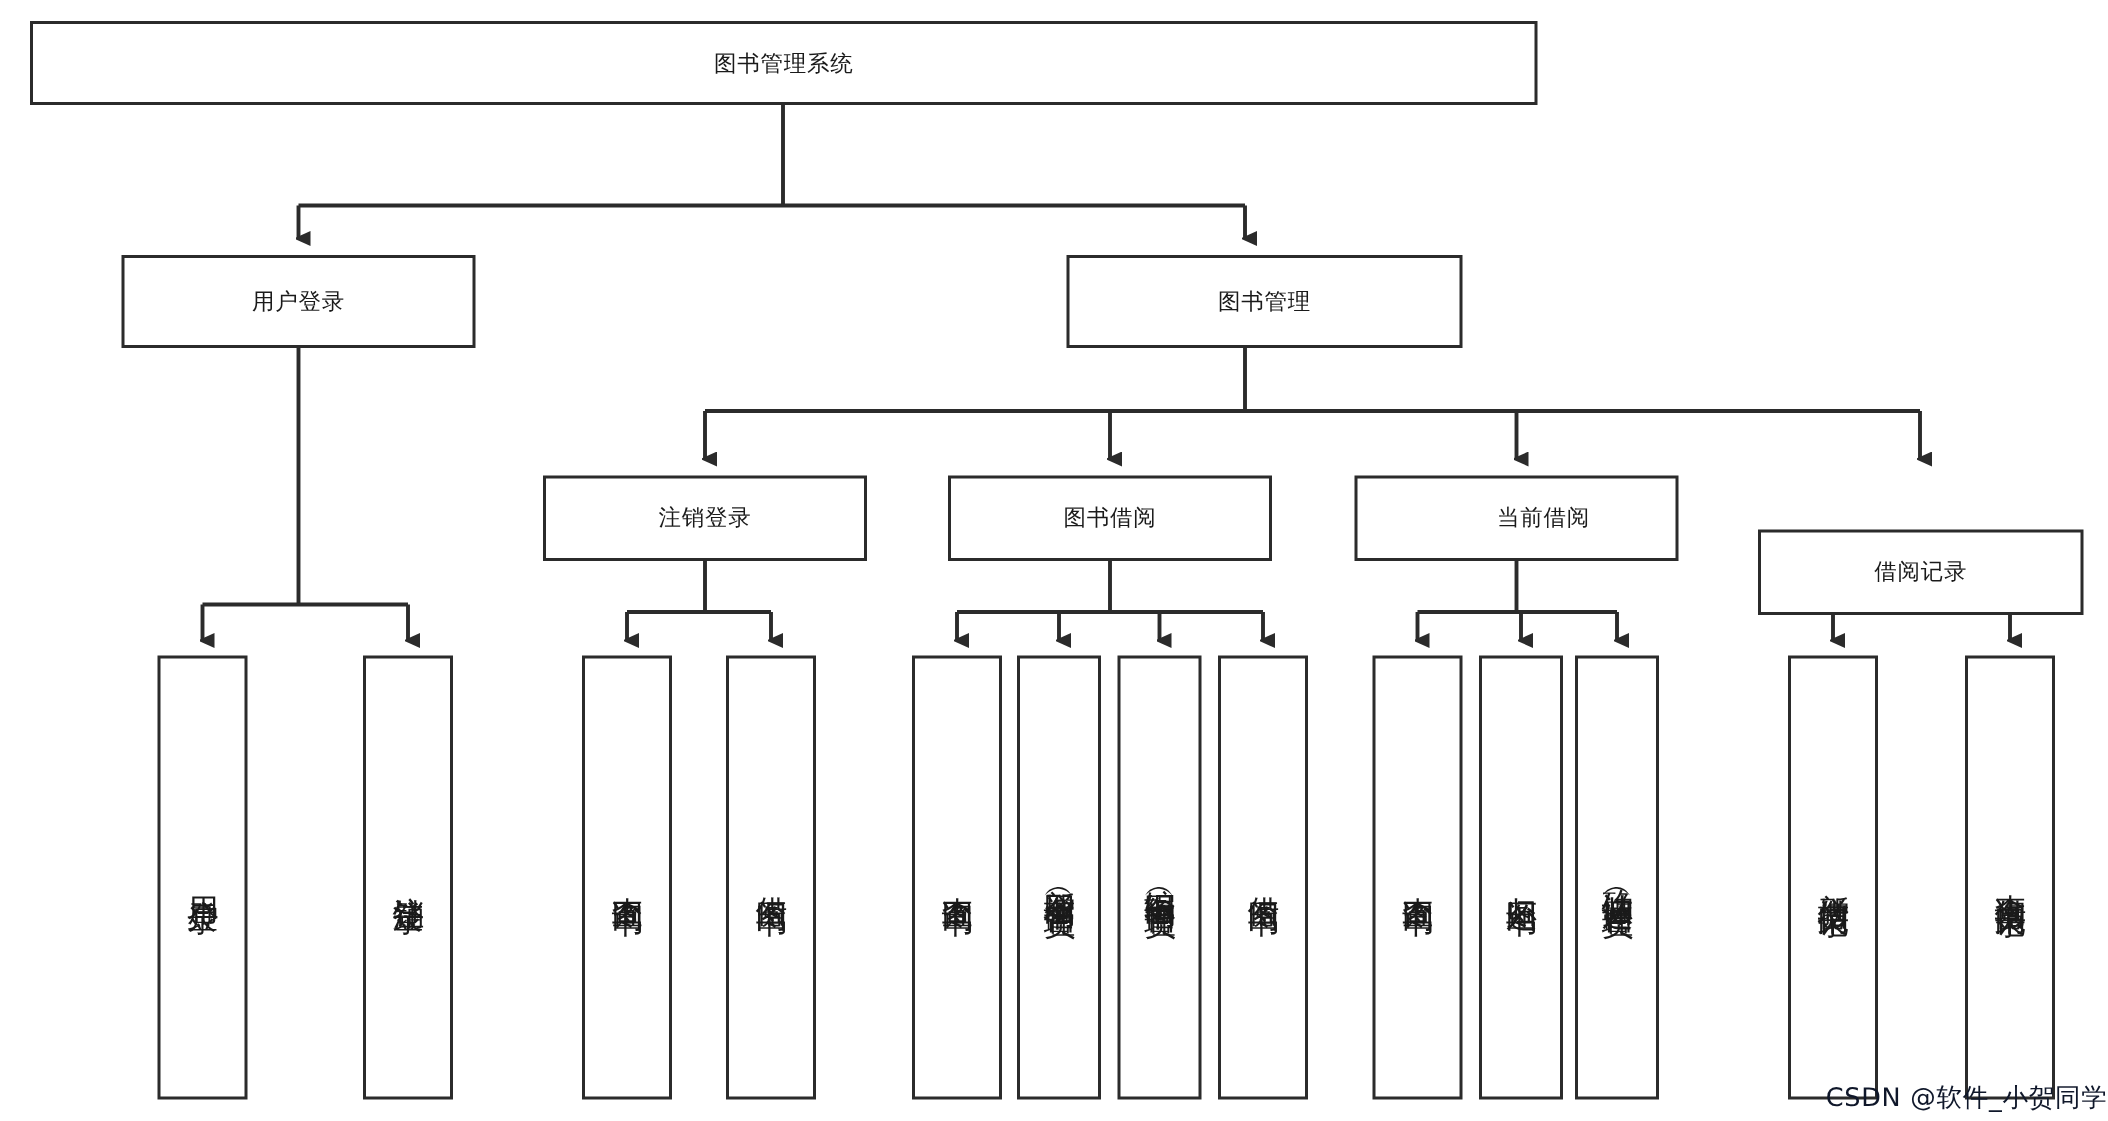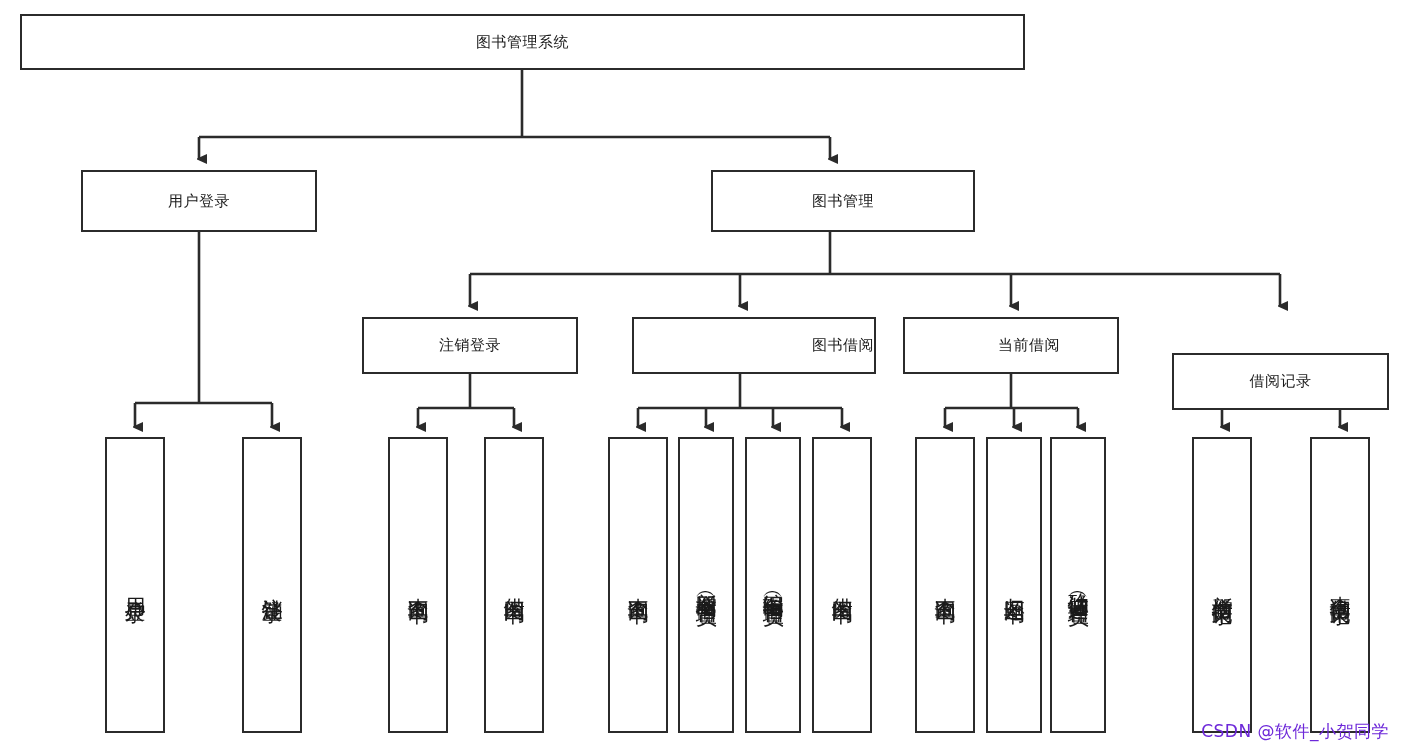--- a/index.html
+++ b/index.html
@@ -46,24 +46,24 @@
     writing-mode: vertical-rl;
     text-orientation: upright;
     -webkit-text-orientation: upright;
     line-height: 1.08;
     letter-spacing: 2px;
     white-space: nowrap;
     text-align: center;
   }
   .watermark {
     position: absolute;
-    right: 16px;
+    right: 0;
     bottom: 4px;
     font-size: 17px;
-    color: #6d28d9;
+    color: #0f172a;
     letter-spacing: 0.5px;
     white-space: nowrap;
   }
 </style>
 </head>
 <body>
 
 <div id="canvas">
 
   <svg id="edges" viewBox="0 0 1405 747" xmlns="http://www.w3.org/2000/svg">
@@ -139,21 +139,21 @@
   <div class="node h" style="left:81px;top:170px;width:236px;height:62px;">
     <span>用户登录</span>
   </div>
   <div class="node h" style="left:711px;top:170px;width:264px;height:62px;">
     <span>图书管理</span>
   </div>
 
   <div class="node h" style="left:362px;top:317px;width:216px;height:57px;">
     <span>注销登录</span>
   </div>
-  <div class="node h" style="left:632px;top:317px;width:244px;height:57px;justify-content:flex-end;">
+  <div class="node h" style="left:632px;top:317px;width:216px;height:57px;">
     <span>图书借阅</span>
   </div>
   <div class="node h" style="left:903px;top:317px;width:216px;height:57px;padding-left:36px;">
     <span>当前借阅</span>
   </div>
   <div class="node h" style="left:1172px;top:317px;width:217px;height:57px;margin-top:36px;">
     <span>借阅记录</span>
   </div>
 
   <div class="node leaf" style="left:105px;top:437px;width:60px;height:296px;">

